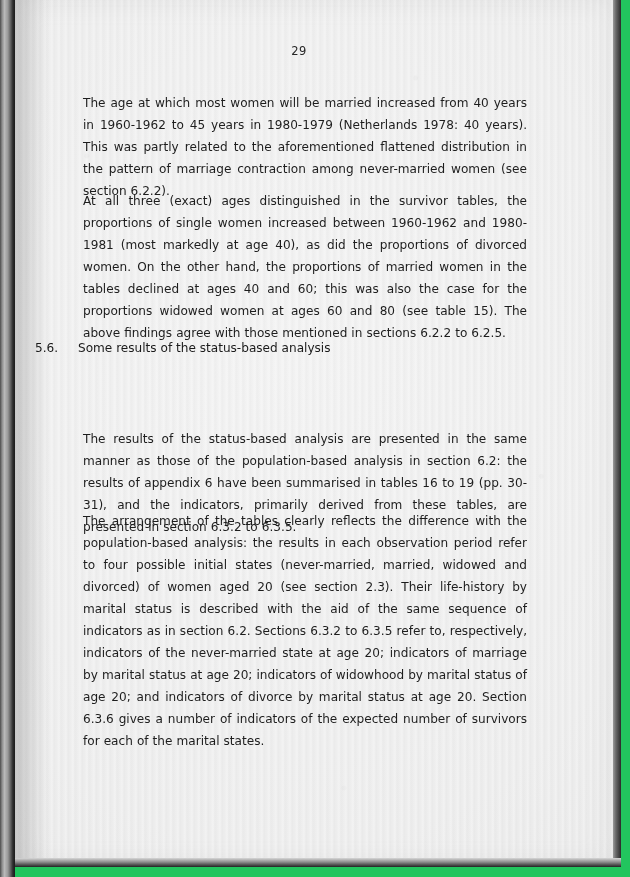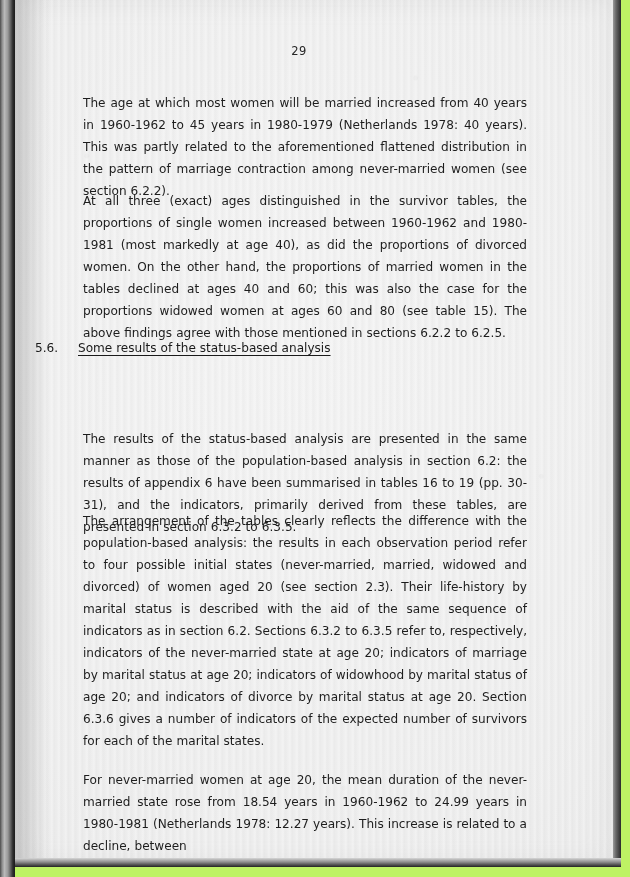--- a/index.html
+++ b/index.html
@@ -13,21 +13,21 @@
     height: 877px;
     overflow: hidden;
     font-family: "DejaVu Sans", sans-serif;
   }
 
   
   #scan {
     position: relative;
     width: 630px;
     height: 877px;
-    background: #bef264;
+    background: #22c55e;
     overflow: hidden;
   }
 
   
   #gutter {
     position: absolute;
     left: 0; top: 0;
     width: 15px; height: 877px;
     background: linear-gradient(to right,
       #4b4b4b 0%, #8d8d8d 14%, #b9b9b9 30%,
@@ -129,21 +129,20 @@
     font-size: 12.1px;
     line-height: 22px;
     color: #1a1a1a;
     white-space: nowrap;
   }
   .heading .num {
     display: inline-block;
     width: 43px;
   }
   .heading .title-underline {
-    text-decoration: underline;
     text-underline-offset: 2.5px;
     text-decoration-thickness: from-font;
   }
 
   
   #noise {
     position: absolute;
     left: 15px; top: 0;
     width: 598px; height: 866px;
     z-index: 6;
@@ -188,20 +187,17 @@
 
     <div class="body-block" style="top:428px;">
       <p class="para">The results of the status-based analysis are presented in the same manner as those of the population-based analysis in section 6.2: the results of appendix 6 have been summarised in tables 16 to 19 (pp. 30-31), and the indicators, primarily derived from these tables, are presented in section 6.3.2 to 6.3.5.</p>
     </div>
 
     <div class="body-block" style="top:510px;">
       <p class="para">The arrangement of the tables clearly reflects the difference with the population-based analysis: the results in each observation period refer to four possible initial states (never-married, married, widowed and divorced) of women aged 20 (see section 2.3). Their life-history by marital status is described with the aid of the same sequence of indicators as in section 6.2. Sections 6.3.2 to 6.3.5 refer to, respectively, indicators of the never-married state at age 20; indicators of marriage by marital status at age 20; indicators of widowhood by marital status of age 20; and indicators of divorce by marital status at age 20. Section 6.3.6 gives a number of indicators of the expected number of survivors for each of the marital states.</p>
     </div>
 
 
-    <div class="body-block" style="top:769px;">
-      <p class="para">For never-married women at age 20, the mean duration of the never-married state rose from 18.54 years in 1960-1962 to 24.99 years in 1980-1981 (Netherlands 1978: 12.27 years). This increase is related to a decline, between</p>
-    </div>
 
   </div>
 
   <div id="noise"></div>
 </div>
 
 </body></html>

